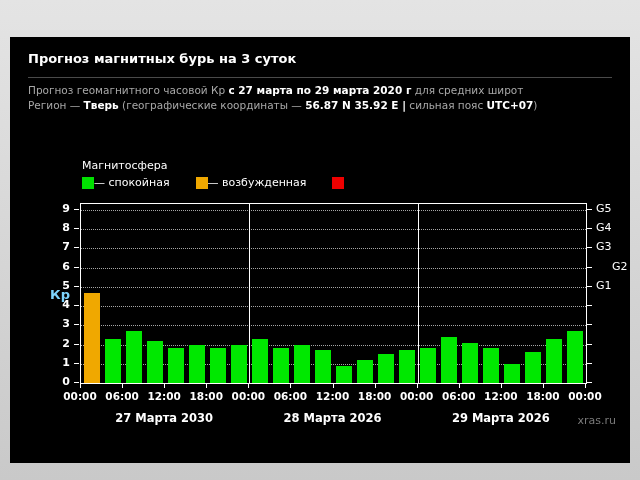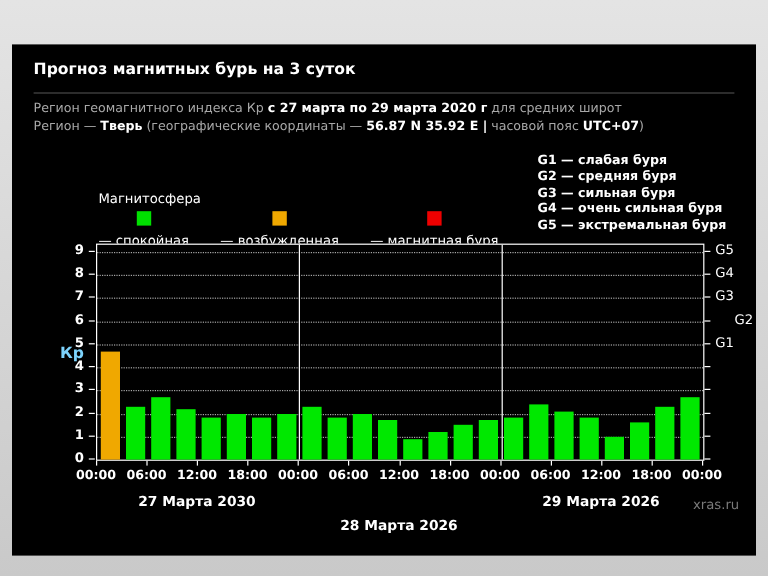--- a/index.html
+++ b/index.html
@@ -13,21 +13,21 @@
     background:#000;color:#fff;
   }
   .abs{position:absolute;}
   .title{left:18px;top:14px;font-size:13px;font-weight:bold;color:#fff;}
   .divider{left:18px;right:18px;top:40px;height:0;border-top:1px solid #4a4a4a;}
   .subline{left:18px;font-size:10.5px;color:#a8a8a8;white-space:nowrap;}
   .subline b{color:#fff;}
   .chart-title{left:72px;top:99px;font-size:12px;font-weight:bold;color:#fff;}
   .legend-title{left:72px;top:122px;font-size:11px;color:#fff;}
   .legend-row{left:72px;top:139px;display:flex;gap:26px;align-items:center;}
-  .legend-item{display:flex;align-items:center;gap:6px;font-size:11px;color:#fff;flex-direction:column;}
+  .legend-item{display:flex;align-items:center;gap:0;font-size:11px;color:#fff;}
   .legend-swatch{width:12px;height:12px;display:inline-block;}
   .g-legend{left:438px;top:91px;font-size:10.5px;font-weight:bold;color:#fff;line-height:13.4px;}
   .plot{
     left:70px;top:166px;width:505px;height:179px;
     background:#000;border:1px solid #fff;box-sizing:content-box;
   }
   .gridline{position:absolute;left:0;width:100%;height:0;border-top:1px dotted rgba(255,255,255,0.65);}
   .bar{position:absolute;bottom:0;}
   .day-sep{position:absolute;top:0;width:1px;background:#fff;}
   .ytick{position:absolute;width:5px;height:1px;background:#fff;}
@@ -40,48 +40,40 @@
   .watermark{right:14px;top:377px;font-size:11px;color:#7a7a7a;}
 </style>
 </head>
 <body>
 
 <div class="panel">
 
   <div class="abs title">Прогноз магнитных бурь на 3 суток</div>
   <div class="abs divider"></div>
 
-  <div class="abs subline" style="top:47px;"><span>Регион геомагнитного индекса Кр </span><b>с 27 марта по 29 марта 2020 г</b><span> для средних широт</span></div>
+  <div class="abs subline" style="top:47px;"><span>Прогноз геомагнитного часовой Кр </span><b>с 27 марта по 29 марта 2020 г</b><span> для средних широт</span></div>
 
-  <div class="abs subline" style="top:62px;"><span>Регион — </span><b>Тверь</b><span> (географические координаты — </span><b>56.87 N 35.92 E |</b><span> часовой пояс </span><b>UTC+07</b><span>)</span></div>
+  <div class="abs subline" style="top:62px;"><span>Регион — </span><b>Тверь</b><span> (географические координаты — </span><b>56.87 N 35.92 E |</b><span> сильная пояс </span><b>UTC+07</b><span>)</span></div>
 
   <div class="abs legend-title">Магнитосфера</div>
 
   <div class="abs legend-row">
     <div class="legend-item">
       <span class="legend-swatch" style="background: rgb(0, 224, 0);"></span>
       <span>— спокойная</span>
     </div>
     <div class="legend-item">
       <span class="legend-swatch" style="background: rgb(240, 168, 0);"></span>
       <span>— возбужденная</span>
     </div>
     <div class="legend-item">
       <span class="legend-swatch" style="background: rgb(238, 0, 0);"></span>
-      <span>— магнитная буря</span>
     </div>
   </div>
 
-  <div class="abs g-legend">
-    <div>G1 — слабая буря</div>
-    <div>G2 — средняя буря</div>
-    <div>G3 — сильная буря</div>
-    <div>G4 — очень сильная буря</div>
-    <div>G5 — экстремальная буря</div>
-  </div>
 
   <div class="abs kp-label">Кр</div>
 
   <div class="abs plot" id="plot">
       <div class="gridline" style="top: 159.753px;"></div>
       <div class="gridline" style="top: 140.505px;"></div>
       <div class="gridline" style="top: 121.258px;"></div>
       <div class="gridline" style="top: 102.011px;"></div>
       <div class="gridline" style="top: 82.7634px;"></div>
       <div class="gridline" style="top: 63.5161px;"></div>
@@ -145,21 +137,21 @@
       <div class="abs ylab" style="left: 38px; top: 184.022px;">8</div>
       <div class="abs ytick" style="left: 64px; top: 171.774px;"></div>
       <div class="abs ytick" style="left: 577px; top: 171.774px;"></div>
       <div class="abs ylab" style="left: 38px; top: 164.774px;">9</div>
       <div class="abs glab" style="left: 586px; top: 241.763px;">G1</div>
       <div class="abs glab" style="left: 602px; top: 222.516px;">G2</div>
       <div class="abs glab" style="left: 586px; top: 203.269px;">G3</div>
       <div class="abs glab" style="left: 586px; top: 184.022px;">G4</div>
       <div class="abs glab" style="left: 586px; top: 164.774px;">G5</div>
       <div class="abs daylab" style="left: 70px; width: 168.333px; top: 374px;">27 Марта 2030</div>
-      <div class="abs daylab" style="left: 238.333px; width: 168.333px; top: 374px; margin-top: 20px;">28 Марта 2026</div>
+      <div class="abs daylab" style="left: 238.333px; width: 168.333px; top: 374px;">28 Марта 2026</div>
       <div class="abs daylab" style="left: 406.667px; width: 168.333px; top: 374px;">29 Марта 2026</div>
       <div class="abs xtick" style="left: 70px; top: 347px;"></div>
       <div class="abs xlab" style="left: 52px; top: 353px;">00:00</div>
       <div class="abs xtick" style="left: 112.083px; top: 347px;"></div>
       <div class="abs xlab" style="left: 94.0833px; top: 353px;">06:00</div>
       <div class="abs xtick" style="left: 154.167px; top: 347px;"></div>
       <div class="abs xlab" style="left: 136.167px; top: 353px;">12:00</div>
       <div class="abs xtick" style="left: 196.25px; top: 347px;"></div>
       <div class="abs xlab" style="left: 178.25px; top: 353px;">18:00</div>
       <div class="abs xtick" style="left: 238.333px; top: 347px;"></div>

